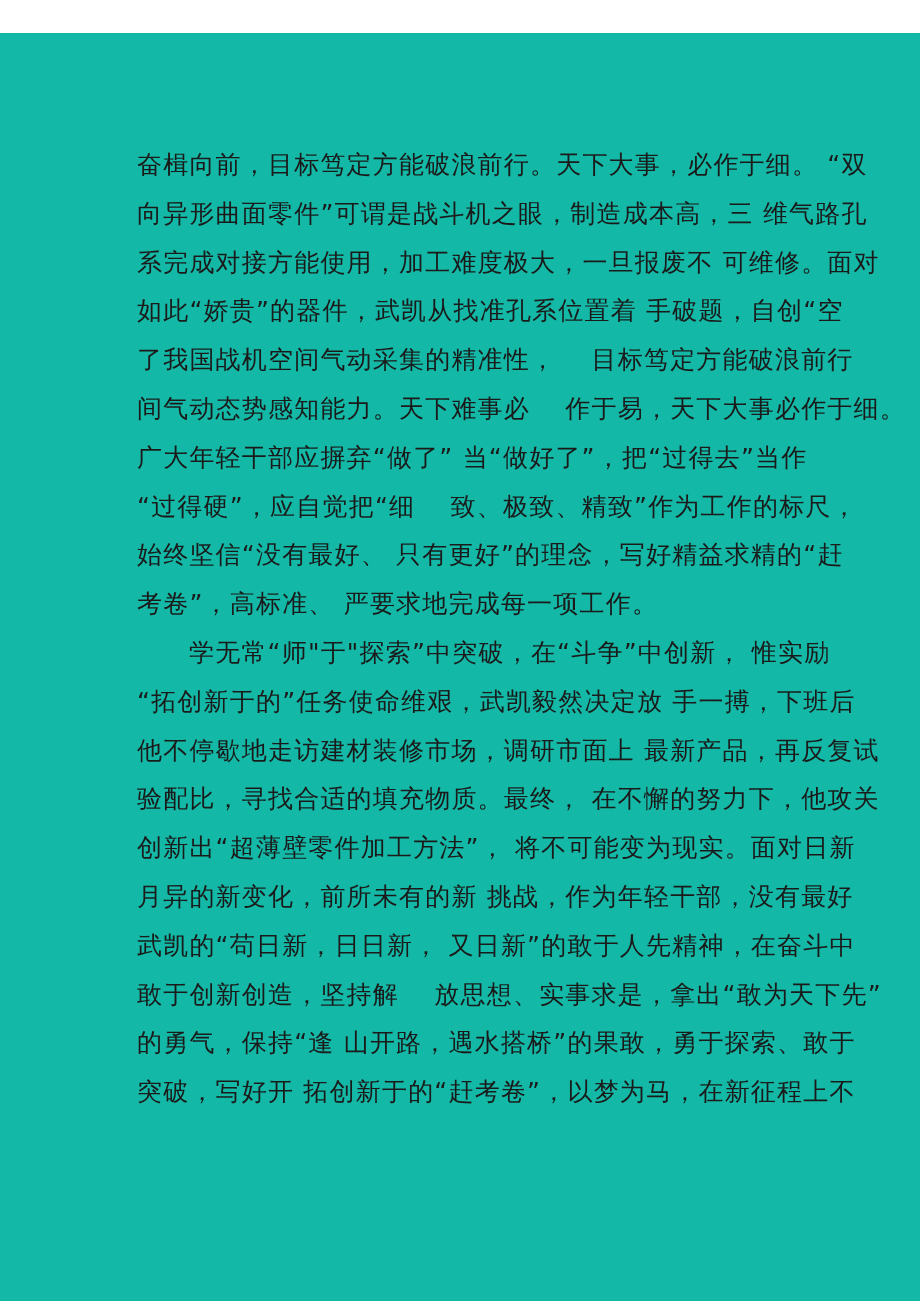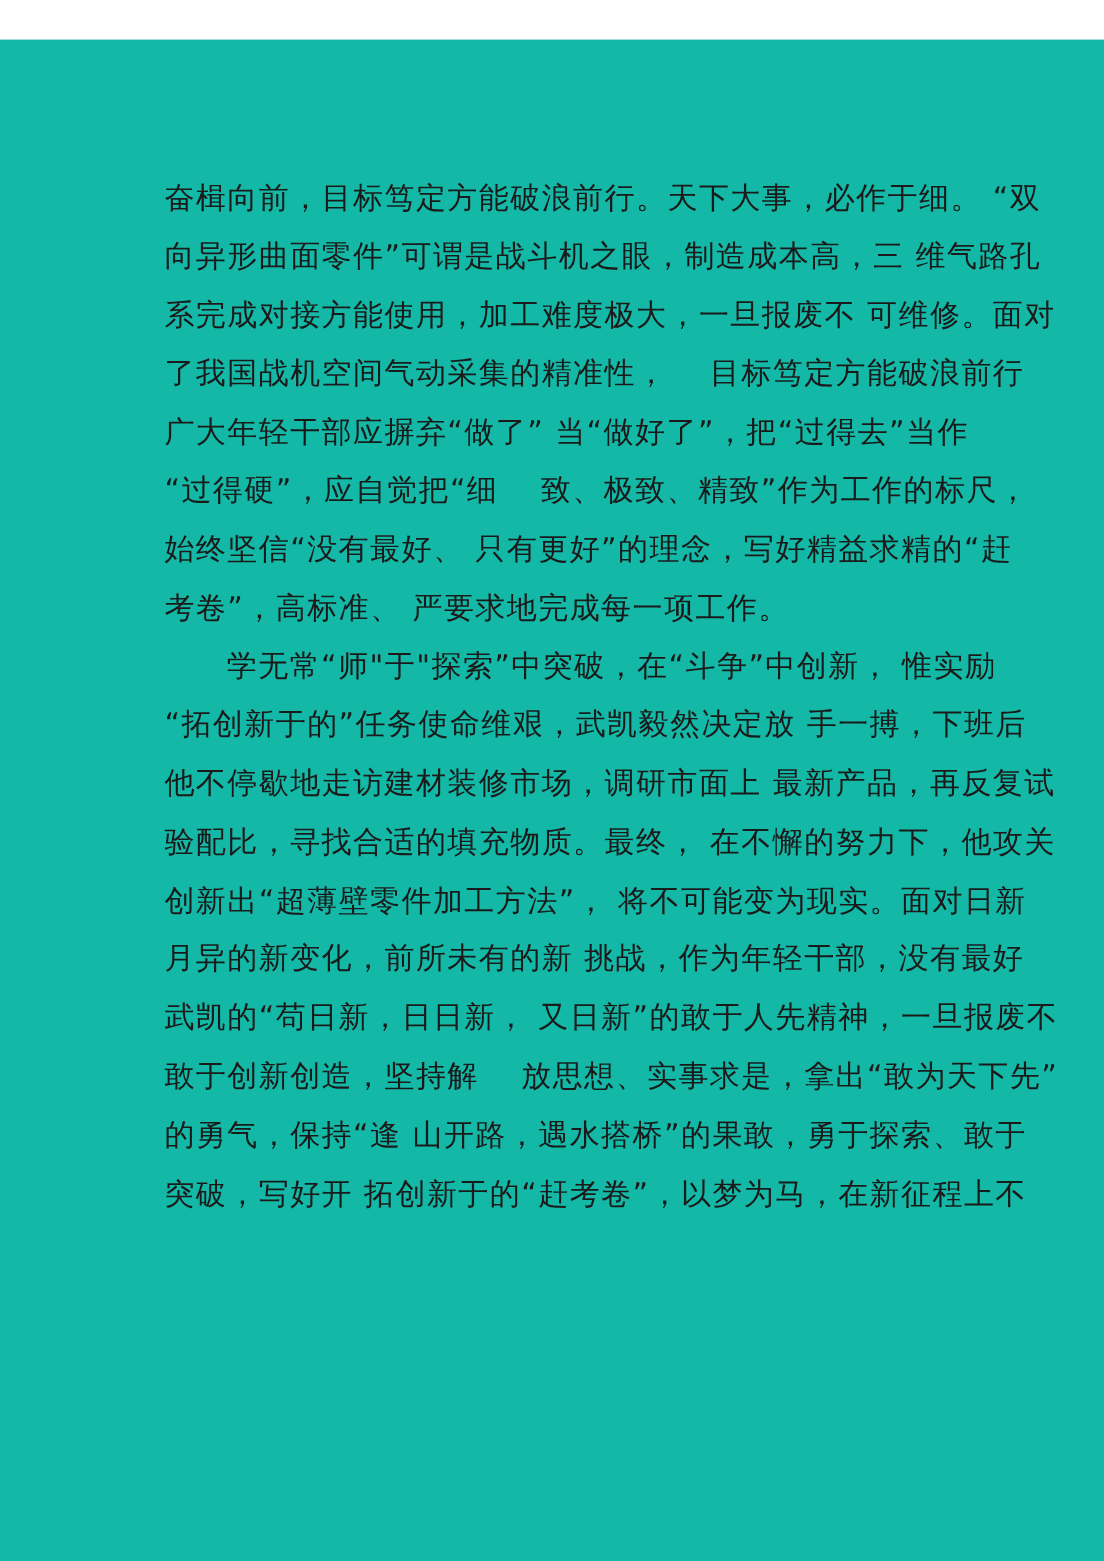--- a/index.html
+++ b/index.html
@@ -44,32 +44,34 @@
 </style>
 </head>
 <body>
 
 <div class="page">
   <div class="body-text">
     <div>
       <span class="line">奋楫向前，目标笃定方能破浪前行。天下大事，必作于细。 “双</span>
       <span class="line">向异形曲面零件”可谓是战斗机之眼，制造成本高，三 维气路孔</span>
       <span class="line">系完成对接方能使用，加工难度极大，一旦报废不 可维修。面对</span>
+      <span class="line">如此“娇贵”的器件，武凯从找准孔系位置着 手破题，自创“空</span>
       <span class="line">了我国战机空间气动采集的精准性，　 目标笃定方能破浪前行</span>
+      <span class="line">间气动态势感知能力。天下难事必　 作于易，天下大事必作于细。</span>
       <span class="line">广大年轻干部应摒弃“做了” 当“做好了”，把“过得去”当作</span>
       <span class="line">“过得硬”，应自觉把“细　 致、极致、精致”作为工作的标尺，</span>
       <span class="line">始终坚信“没有最好、 只有更好”的理念，写好精益求精的“赶</span>
       <span class="line">考卷”，高标准、 严要求地完成每一项工作。</span>
     </div>
     <div>
       <span class="line indent">学无常“师"于"探索”中突破，在“斗争”中创新， 惟实励</span>
       <span class="line">“拓创新于的”任务使命维艰，武凯毅然决定放 手一搏，下班后</span>
       <span class="line">他不停歇地走访建材装修市场，调研市面上 最新产品，再反复试</span>
       <span class="line">验配比，寻找合适的填充物质。最终， 在不懈的努力下，他攻关</span>
       <span class="line">创新出“超薄壁零件加工方法”， 将不可能变为现实。面对日新</span>
       <span class="line">月异的新变化，前所未有的新 挑战，作为年轻干部，没有最好</span>
-      <span class="line">武凯的“苟日新，日日新， 又日新”的敢于人先精神，一旦报废不</span>
+      <span class="line">武凯的“苟日新，日日新， 又日新”的敢于人先精神，在奋斗中</span>
       <span class="line">敢于创新创造，坚持解　 放思想、实事求是，拿出“敢为天下先”</span>
       <span class="line">的勇气，保持“逢 山开路，遇水搭桥”的果敢，勇于探索、敢于</span>
       <span class="line">突破，写好开 拓创新于的“赶考卷”，以梦为马，在新征程上不</span>
     </div>
   </div>
 </div>
 
 </body></html>

